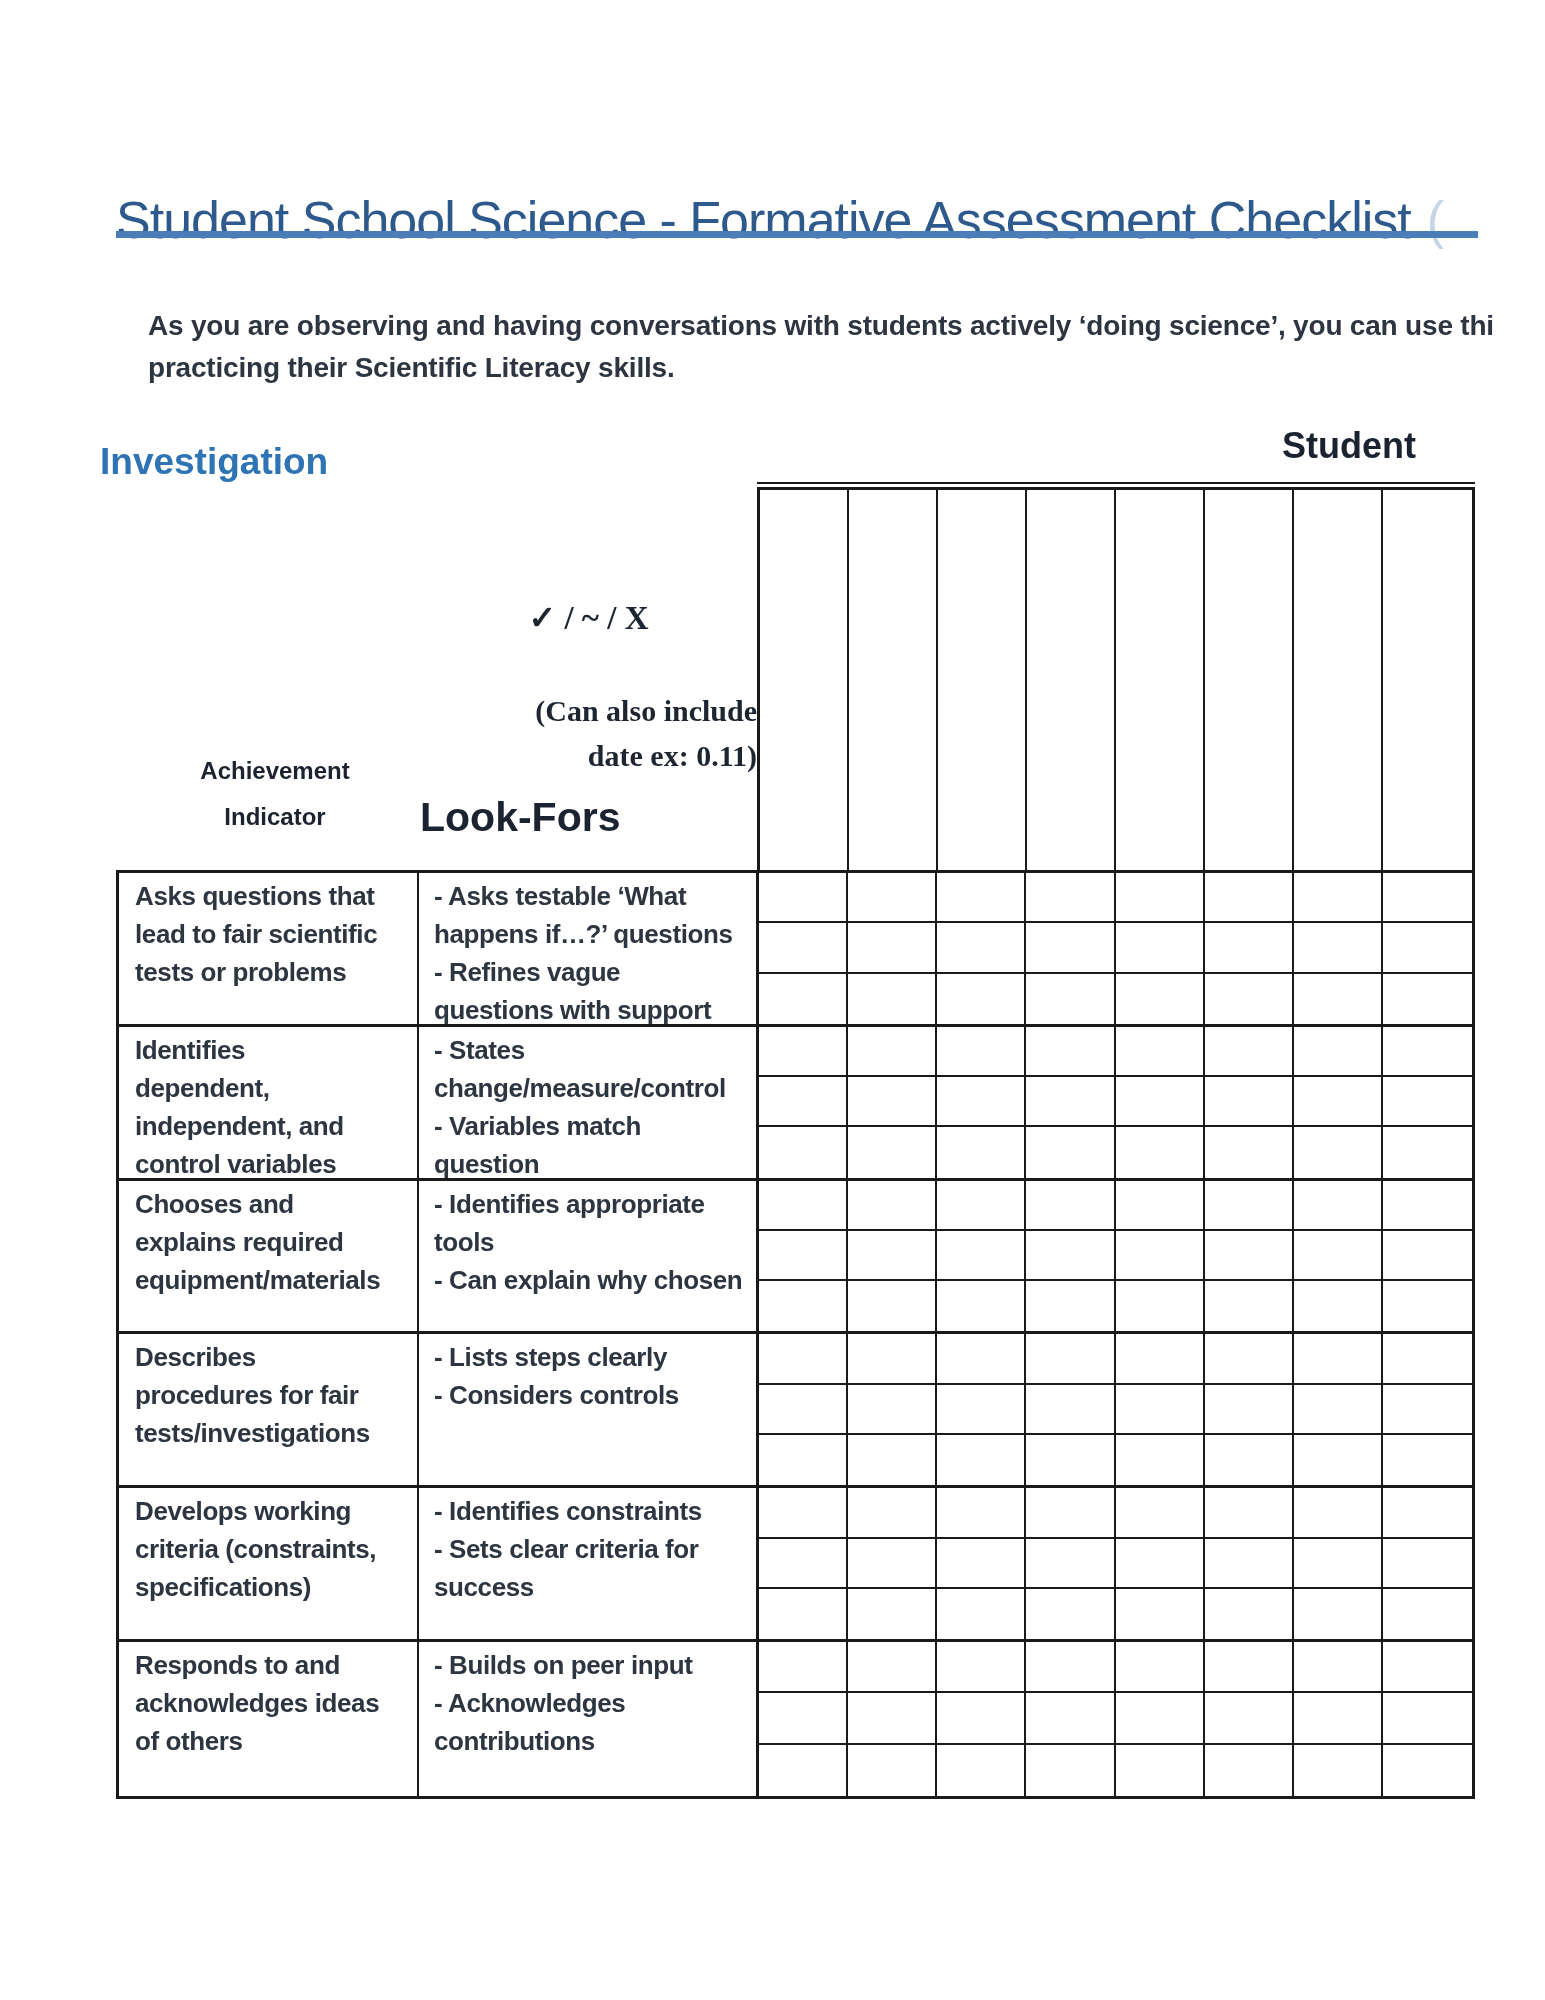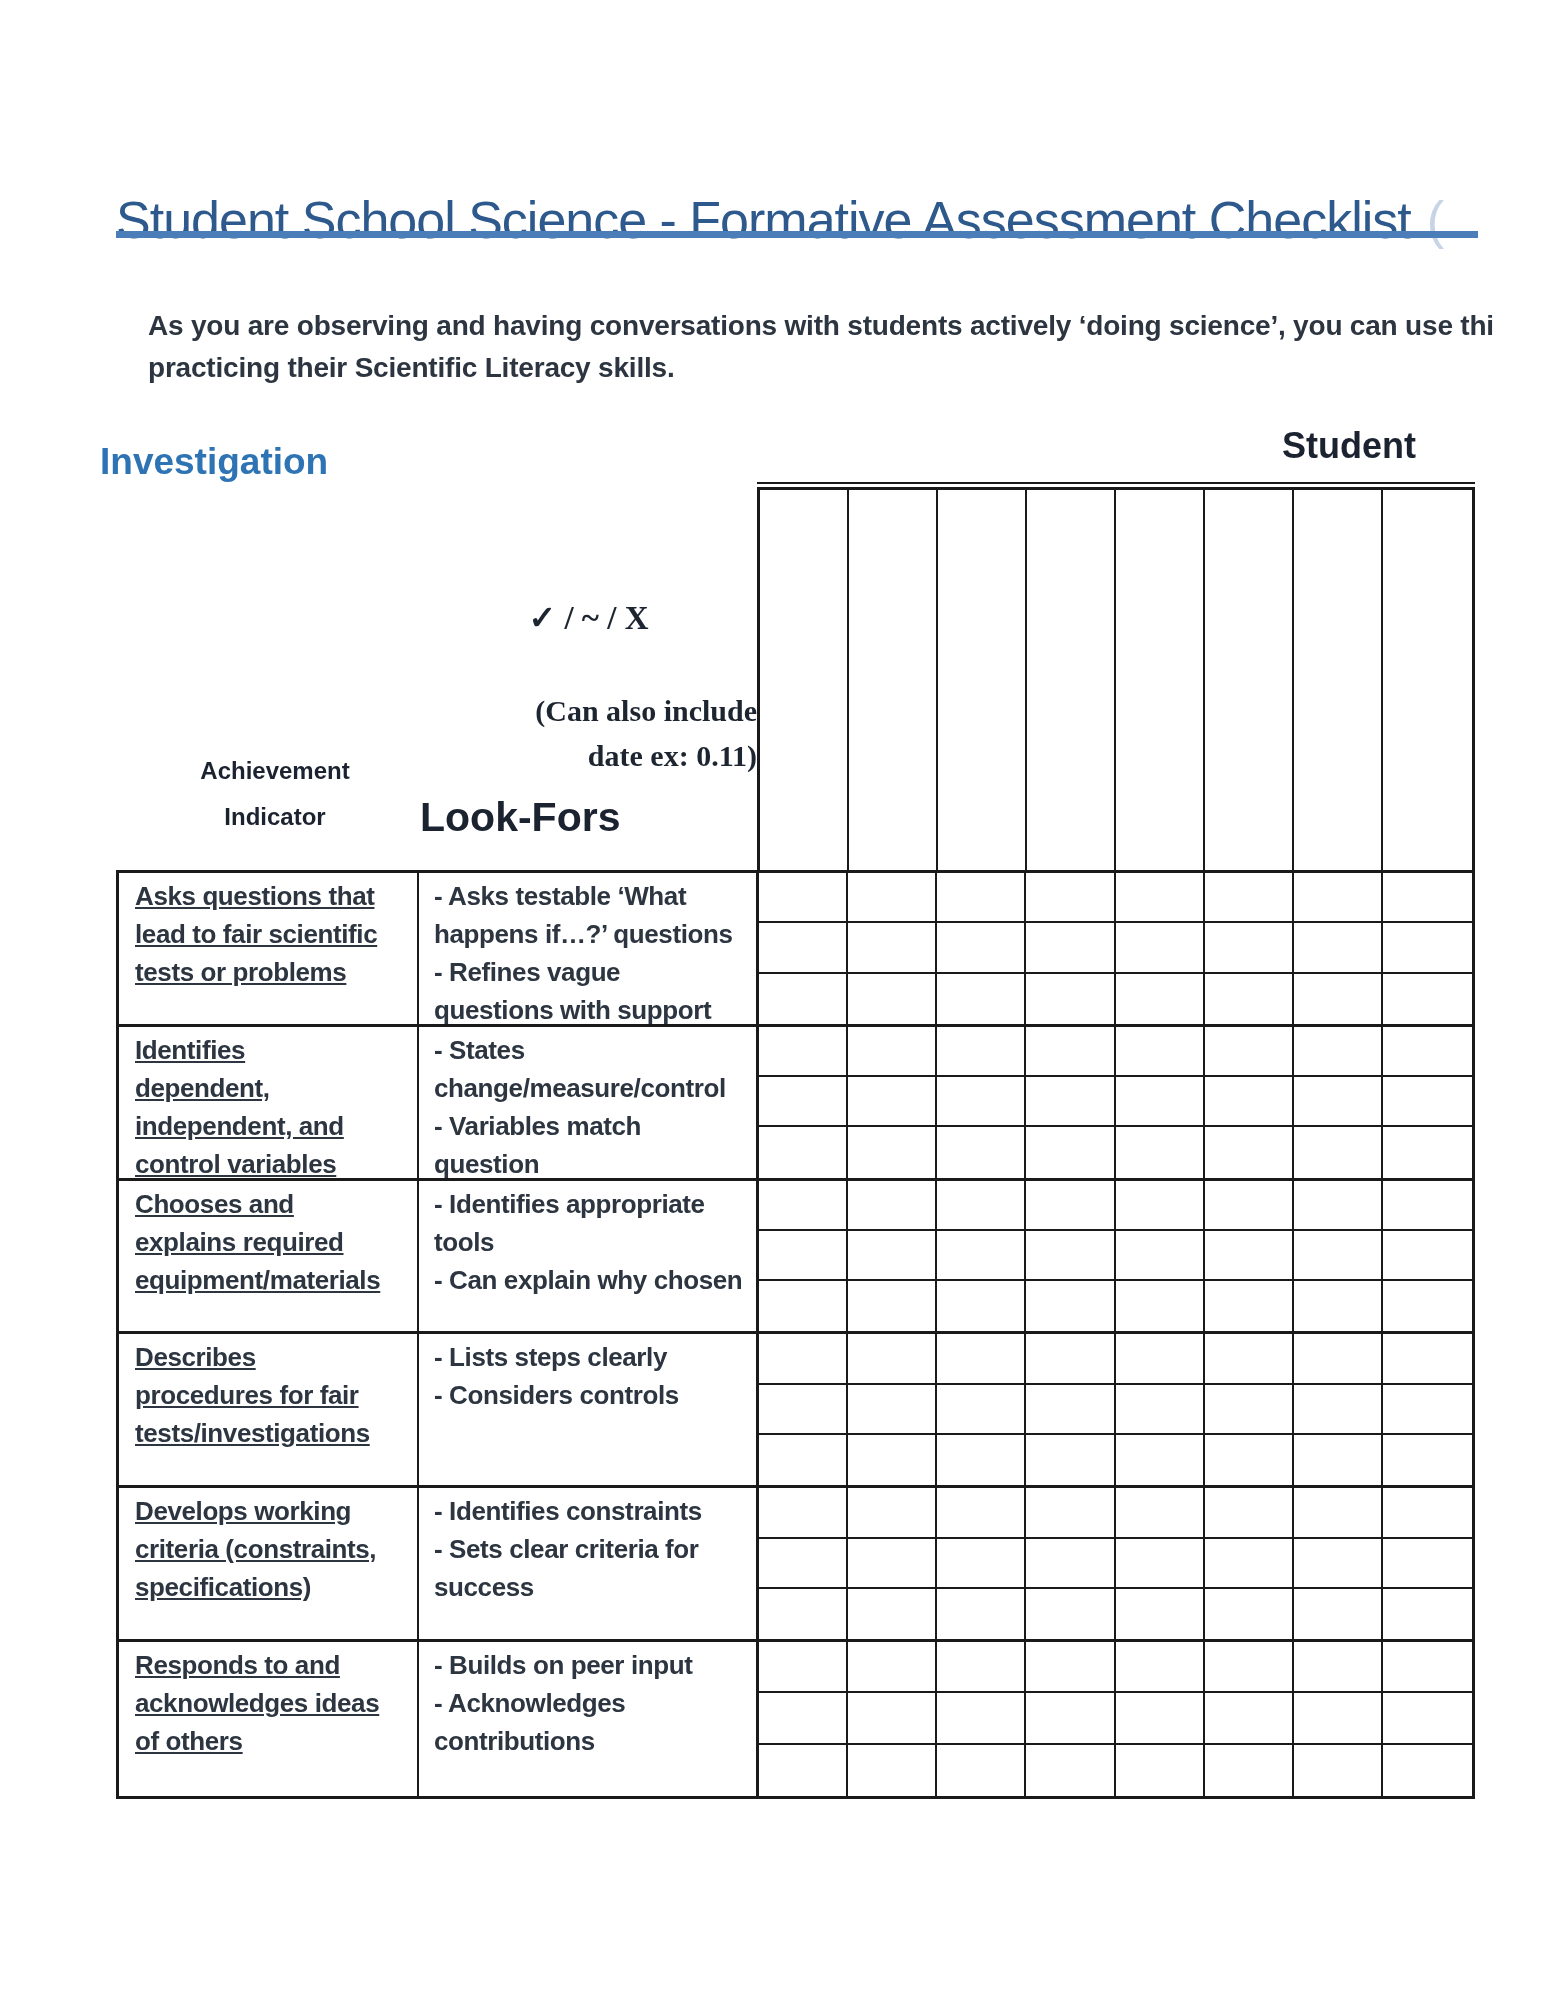--- a/index.html
+++ b/index.html
@@ -92,21 +92,21 @@
   }
   .trow { display:contents; }
   .cell {
     box-sizing:border-box; overflow:hidden;
     border-right:2px solid var(--grid_line, #1a1a1a);
     border-bottom:3px solid var(--grid_line, #1a1a1a);
     font-size:26px; line-height:38px; font-weight:700;
     letter-spacing:-0.4px; color:var(--text_dark, #2c3540);
     white-space:pre-line;
   }
-  .cell.ind { padding:4px 0 0 16px;text-decoration:underline; }
+  .cell.ind { padding:4px 0 0 16px; }
   .cell.lf  { padding:4px 3px 0 15px; border-right-width:3px; }
   .trow > .cell:last-child { border-right:none; }
   .trow:last-child > .cell { border-bottom:none; }
   .cell.stu { padding:0; }
   .mini {
     height:33.3333%; box-sizing:border-box;
     border-bottom:2px solid var(--grid_line, #1a1a1a);
   }
   .mini:last-child { border-bottom:none; }
 </style>

